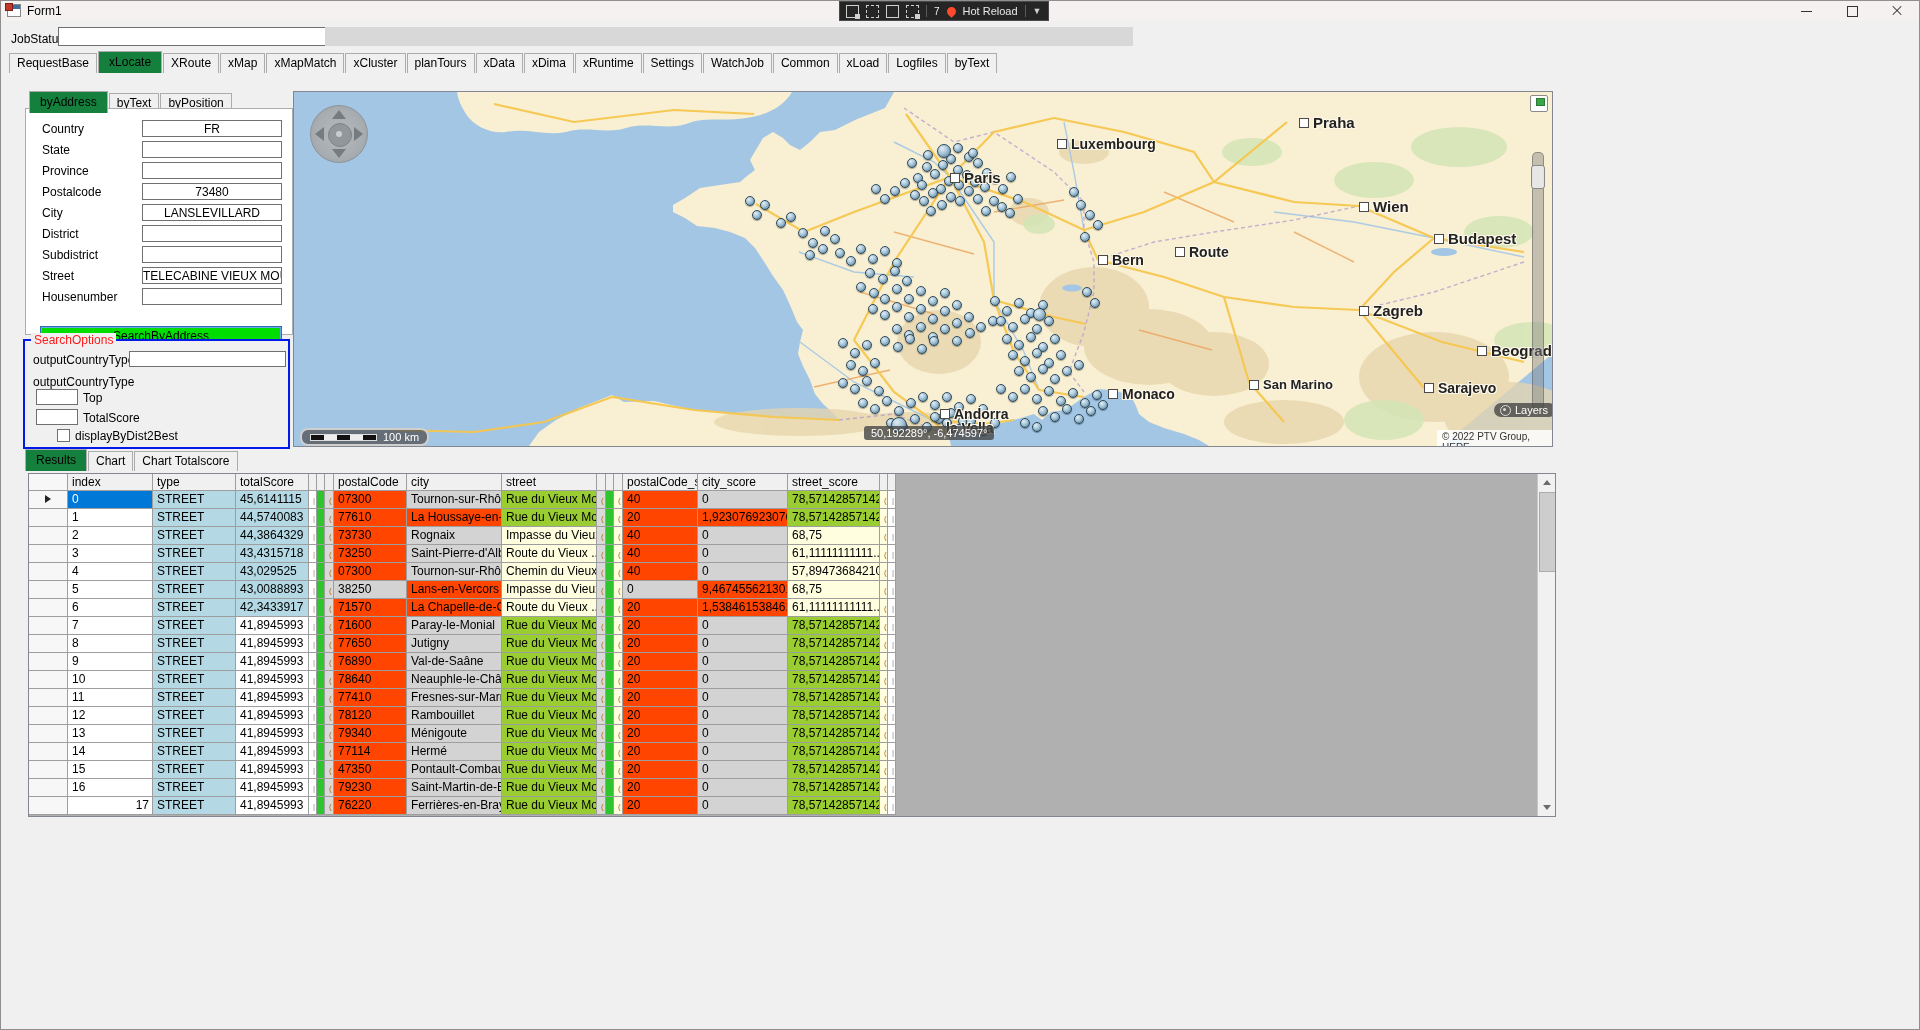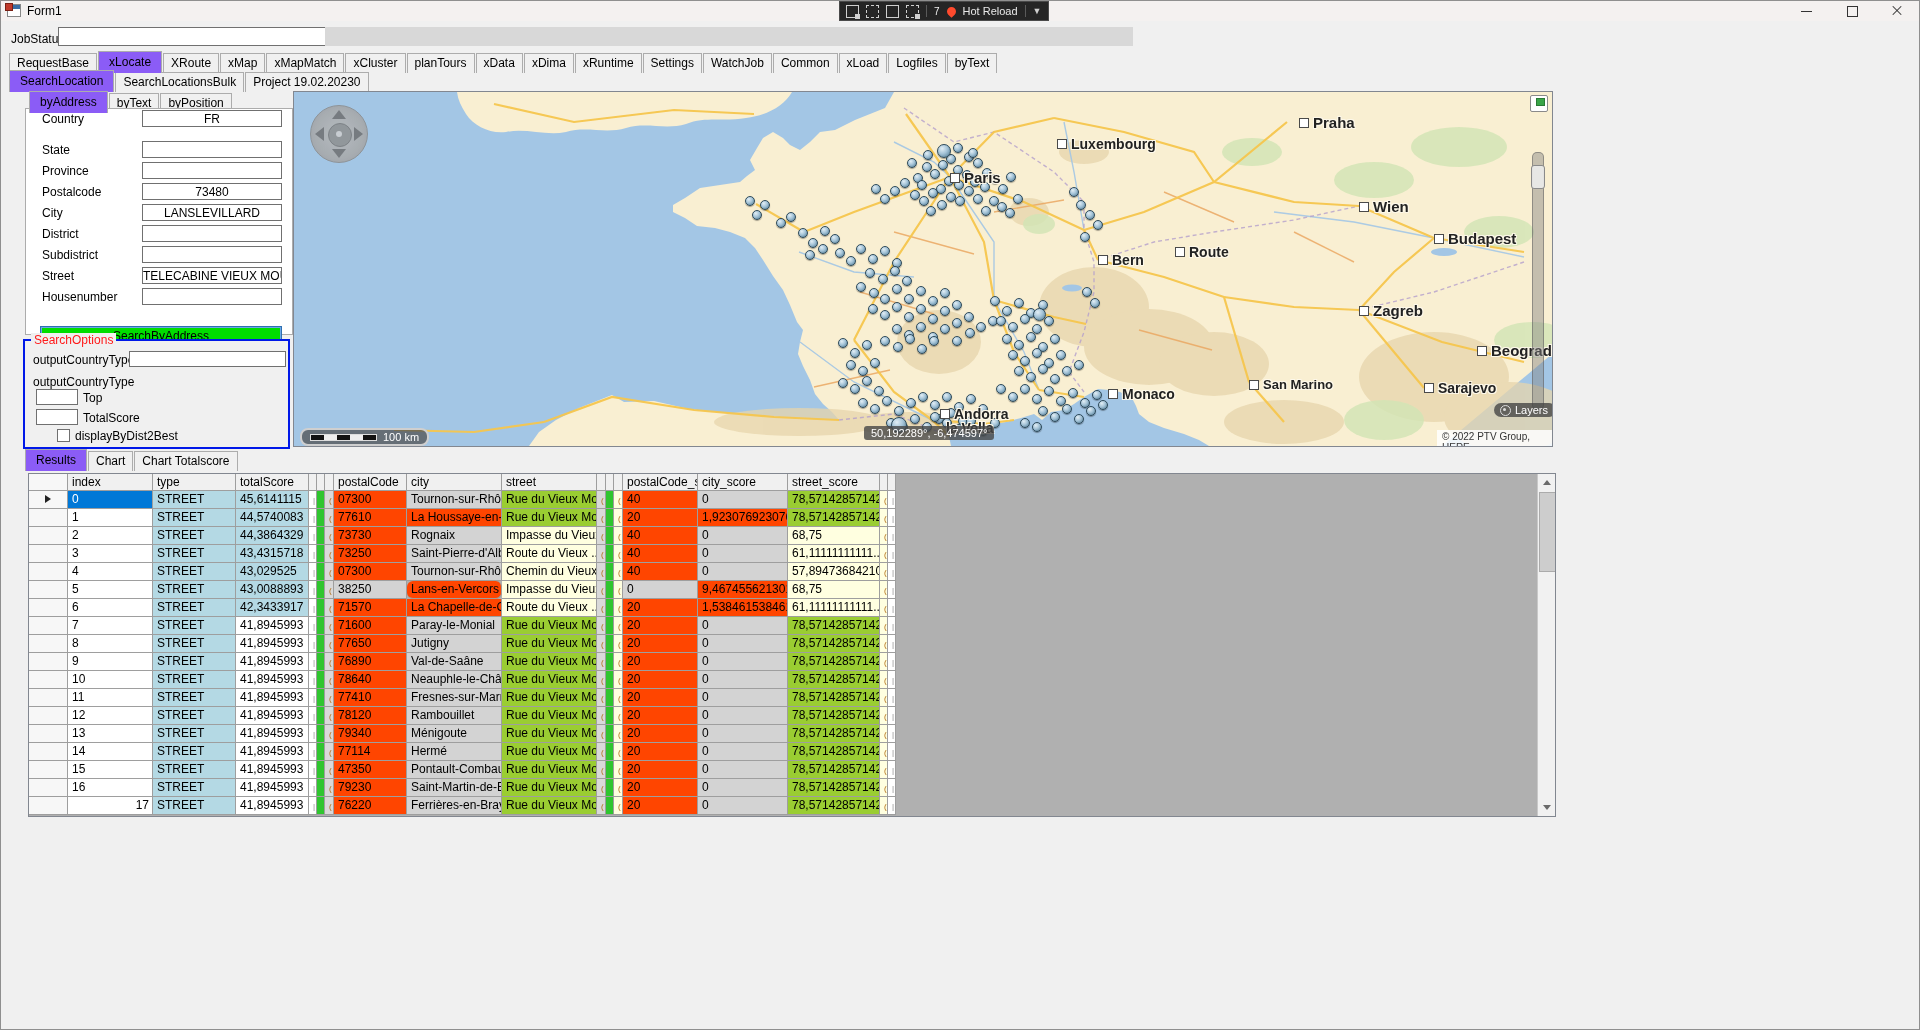--- a/index.html
+++ b/index.html
@@ -31,21 +31,21 @@
   .caret{font-size:9px;color:#cfcfcf;}
 
   
   .jslabel{position:absolute;left:10px;top:31px;}
   .jsinput{position:absolute;left:57px;top:26px;width:262px;height:17px;border:1px solid #707070;background:#fff;font:12px "Liberation Sans",sans-serif;padding:0 3px;box-sizing:content-box;}
   .jsbar{position:absolute;left:324px;top:26px;width:808px;height:19px;background:#d8d8d8;}
 
   
   .tabstrip{position:absolute;display:flex;align-items:flex-end;}
   .tab{border:1px solid #acacac;border-bottom:none;background:#f0f0f0;padding:2px 7px 3px 7px;margin-right:1px;white-space:nowrap;cursor:default;}
-  .tab.sel{background:#8b5cf6;padding:3px 10px 4px 10px;position:relative;z-index:2;}
+  .tab.sel{background:#15803d;padding:3px 10px 4px 10px;position:relative;z-index:2;}
   #maintabs{left:8px;top:50px;}
   #subtabs{left:8px;top:69px;}
   #innertabs{left:4px;top:2px;position:absolute;display:flex;align-items:flex-end;}
   #restabs{left:24px;top:448px;}
 
   
   #addrcard{position:absolute;left:24px;top:88px;width:266px;height:244px;}
   .addrpage{position:absolute;left:0;top:19px;width:266px;height:225px;background:#fff;border:1px solid #acacac;}
   .frow{position:absolute;left:0;width:100%;height:18px;}
   .flabel{position:absolute;left:16px;top:2px;}
@@ -173,35 +173,30 @@
       <span class="tab">xData</span>
       <span class="tab">xDima</span>
       <span class="tab">xRuntime</span>
       <span class="tab">Settings</span>
       <span class="tab">WatchJob</span>
       <span class="tab">Common</span>
       <span class="tab">xLoad</span>
       <span class="tab">Logfiles</span>
       <span class="tab">byText</span>
     </div>
-  <div id="subtabs" class="tabstrip">
-      <span class="tab sel">SearchLocation</span>
-      <span class="tab">SearchLocationsBulk</span>
-      <span class="tab">Project 19.02.20230</span>
-    </div>
 
   <div id="addrcard">
     <div id="innertabs" class="tabstrip">
         <span class="tab sel">byAddress</span>
         <span class="tab">byText</span>
         <span class="tab">byPosition</span>
       </div>
     <div class="addrpage">
       <div id="fields">
-          <div class="frow" style="top: 1px;">
+          <div class="frow" style="top: 11px;">
             <span class="flabel">Country</span>
             <input class="ftb" value="FR" style="">
           </div>
           <div class="frow" style="top: 32px;">
             <span class="flabel">State</span>
             <input class="ftb" style="">
           </div>
           <div class="frow" style="top: 53px;">
             <span class="flabel">Province</span>
             <input class="ftb" style="">
@@ -761,21 +756,21 @@
         </div>
         <div class="grow">
           <div class="gc rowhdr" style="width: 39px;"></div>
           <div class="gc c-white" style="width: 85px;">5</div>
           <div class="gc c-blue" style="width: 83px;">STREET</div>
           <div class="gc c-blue" style="width: 73px;">43,0088893</div>
           <div class="gc c-white" style="width: 4px;"><span class="tinyb">|</span></div>
           <div class="gc c-mgreen" style="width: 7px;"><span></span></div>
           <div class="gc c-mgrey" style="width: 9px;"><span class="tiny">( |</span></div>
           <div class="gc c-grey" style="width: 73px;">38250</div>
-          <div class="gc c-orange" style="width: 95px; border-radius: 6px;">Lans-en-Vercors</div>
+          <div class="gc c-orange" style="width: 95px;">Lans-en-Vercors</div>
           <div class="gc c-cream" style="width: 95px;">Impasse du Vieux...</div>
           <div class="gc c-mgrey" style="width: 9px;"><span class="tiny">( |</span></div>
           <div class="gc c-mgreen" style="width: 5px;"><span></span></div>
           <div class="gc c-cream" style="width: 9px;"><span class="tiny">( |</span></div>
           <div class="gc c-grey" style="width: 75px;">0</div>
           <div class="gc c-orange" style="width: 90px;">9,467455621301...</div>
           <div class="gc c-cream" style="width: 92px;">68,75</div>
           <div class="gc c-cream" style="width: 6px;"><span class="tiny">( |</span></div>
           <div class="gc c-white" style="width: 8px;"><span class="tinyb">|</span></div>
         </div>

